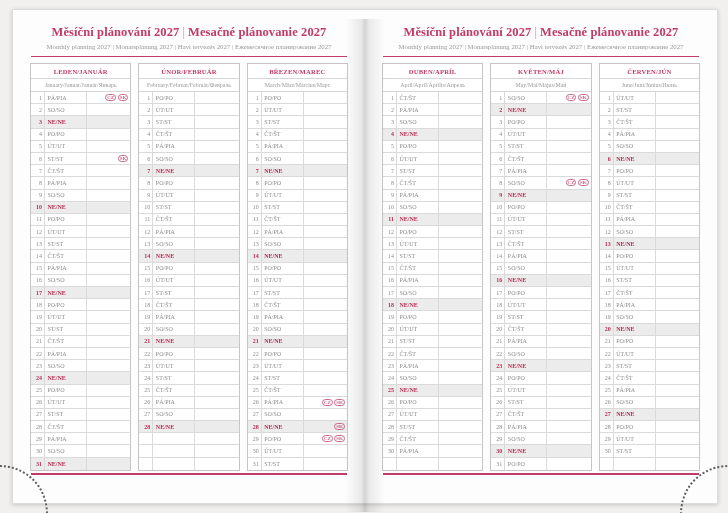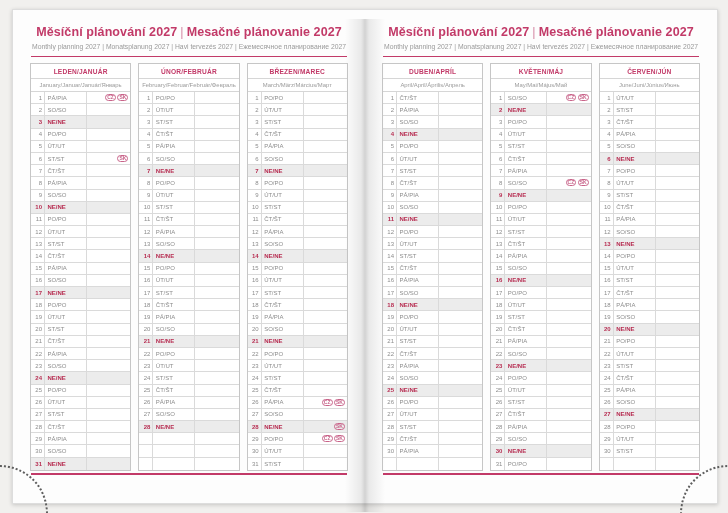--- a/index.html
+++ b/index.html
@@ -1,18 +1,18 @@
 <!DOCTYPE html>
 <html><head>
 <meta charset="utf-8">
 <style>
   html,body{margin:0;padding:0;width:728px;height:513px;overflow:hidden;
     background:#f1f0ee;font-family:"Liberation Sans","DejaVu Sans",sans-serif;position:relative;}
   .spread{position:absolute;left:12px;top:9px;width:704px;height:493px;display:flex;
-    background:#fdfdfd;border:1px solid #ddd;box-shadow:0 1px 4px rgba(0,0,0,.18);}
+    background:#fdfdfd;border:1px solid #ddd;box-shadow:0 1px 4px rgba(0,0,0,.18);font-family:Liberation Serif, serif;}
   .page{flex:1;position:relative;padding:15px 17px 0 17px;box-sizing:border-box;}
   .page-title{text-align:center;color:#c23a68;font-weight:bold;font-size:12.5px;line-height:15px;letter-spacing:.1px;}
   .tsep{color:#d58ba6;font-weight:normal;padding:0 3px;}
   .page-subtitle{text-align:center;color:#9a9a9a;font-size:6.8px;line-height:9px;margin-top:2px;}
   .title-rule{height:1px;background:#c23a68;margin:5px 1px 6px 1px;}
   .months{display:flex;gap:7px;}
   .month-col{flex:1;border:1px solid #c6c6c6;background:#fff;}
   .m-header{text-align:center;color:#c23a68;font-weight:bold;font-size:6.6px;line-height:8px;
     padding:3.5px 0 2.5px 0;border-bottom:1px solid #d6d6d6;letter-spacing:.2px;}
   .m-sub{text-align:center;color:#9b9b9b;font-size:5.9px;line-height:7px;padding:2.5px 0;border-bottom:1px solid #d6d6d6;}

